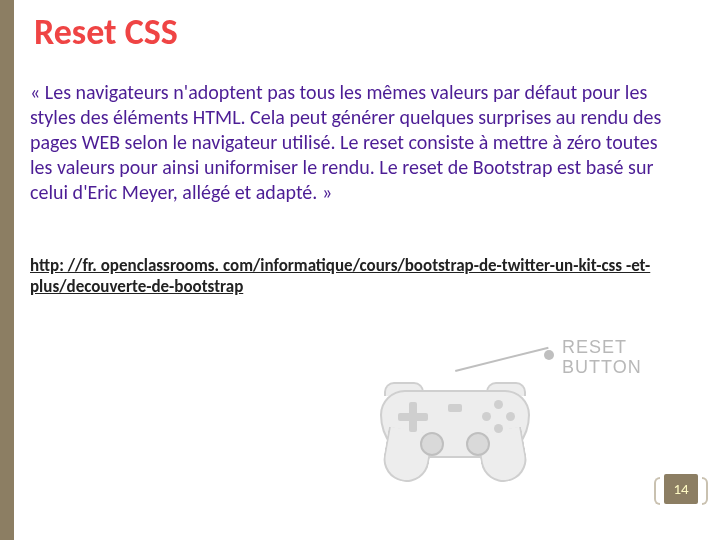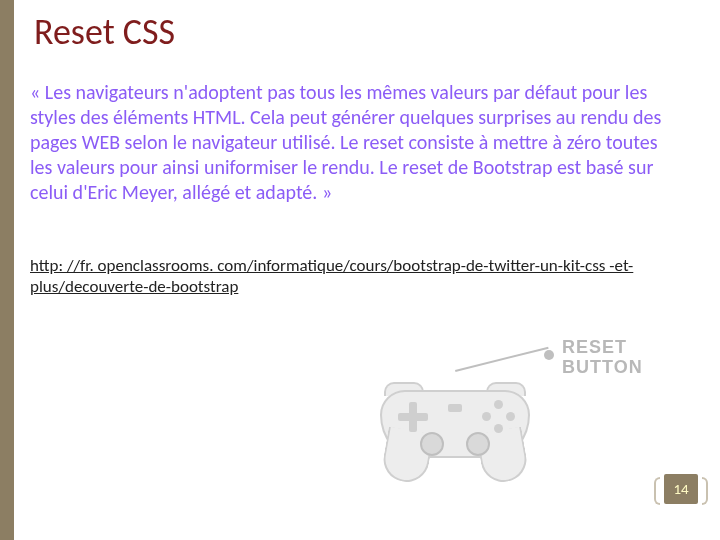--- a/index.html
+++ b/index.html
@@ -13,40 +13,41 @@
   .sidebar {
     position: absolute;
     left: 0; top: 0;
     width: 14px; height: 540px;
     background: #8c7e63;
   }
   .title {
     position: absolute;
     left: 34px; top: 10px;
     font-size: 36px;
-    font-weight: 400;
-    color: #7f1d1d;
+    font-weight: 700;
+    color: #ef4444;
   }
   .body-text {
     position: absolute;
     left: 30px; top: 80px;
     width: 640px;
     font-size: 20px;
     line-height: 1.25;
-    color: #8b5cf6;
+    color: #4c1d95;
   }
   .link {
     position: absolute;
     left: 30px; top: 255px;
     width: 660px;
     font-size: 17px;
     line-height: 1.25;
     color: #222;
     text-decoration: underline;
     word-break: break-word;
+    font-weight: bold;
   }
   
   .art {
     position: absolute;
     left: 370px; top: 340px;
     width: 310px; height: 150px;
   }
   .ctrl-body {
     position: absolute;
     left: 10px; top: 50px;
@@ -133,21 +134,20 @@
   }
   .callout-text {
     position: absolute;
     left: 192px; top: -2px;
     font-size: 18px;
     line-height: 1.1;
     letter-spacing: 1px;
     color: #b8b8b8;
     font-family: Arial, sans-serif;
     white-space: pre;
-    font-weight: bold;
   }
   .pagebox {
     position: absolute;
     right: 22px; bottom: 36px;
     width: 34px; height: 30px;
     background: #8c7e63;
     color: #fef9c3;
     font-size: 15px;
     text-align: center;
     line-height: 30px;

